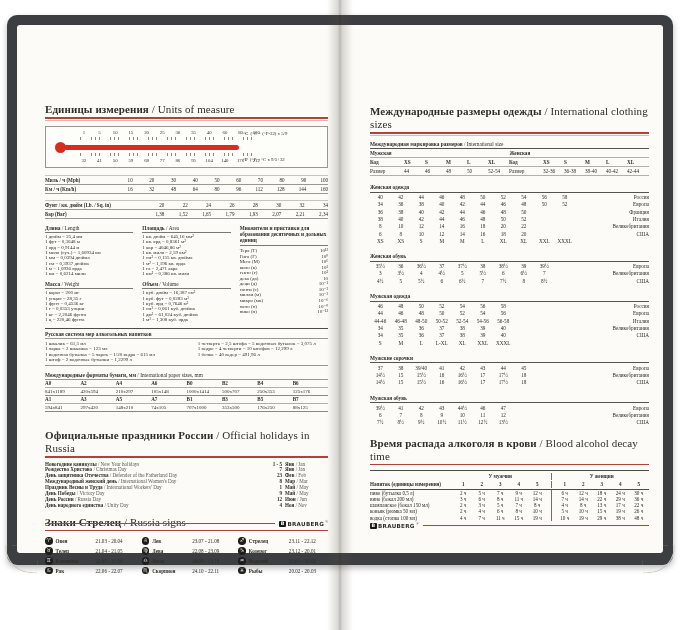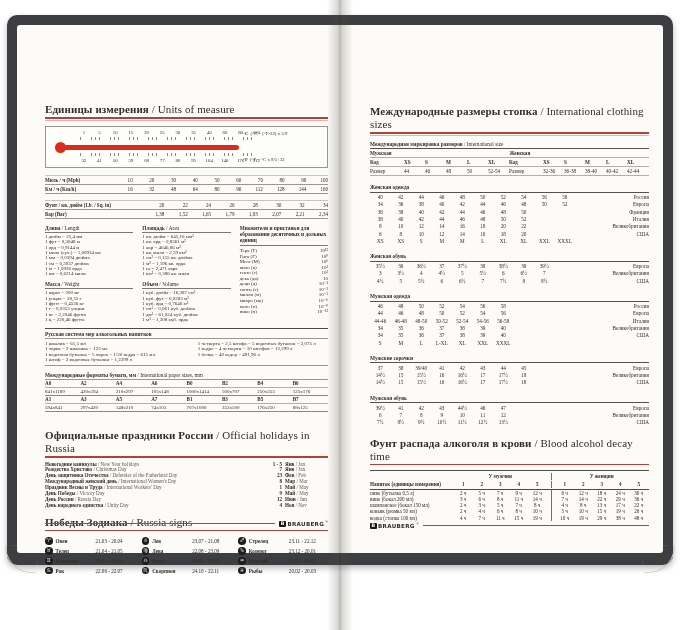--- a/index.html
+++ b/index.html
@@ -440,21 +440,21 @@
             <div class="hol-row">
               <span class="nm"><span class="ru">День народного единства</span><span class="en"> / Unity Day</span></span>
               <span class="day">4</span>
               <span class="mon"><span class="mru">Ноя</span><span class="men2"> / Nov</span></span>
             </div>
           </div>
       </div>
 
       <div class="zodiac">
         <div class="sec-title">
-          <span class="ru">Победы Зодиака</span>
+          <span class="ru">Знаки Стрелец</span>
           <span class="en">/ Russia signs</span>
         </div>
         <div class="red-rule"></div>
         <div class="zod-grid" id="zod">
             <div class="zod-col">
               <div class="zod-item">
                 <span class="zod-ic">♈</span>
                 <span class="zod-nm">Овен</span>
                 <span class="zod-dt">21.03 - 20.04</span>
               </div>
@@ -527,21 +527,21 @@
           <span class="brand-box">B</span>
           <span class="brand-tx">BRAUBERG</span>
           <span class="brand-r">®</span>
         </div>
       </div>
     </div>
 
     <div class="page right">
       <div>
         <div class="sec-title">
-          <span class="ru">Международные размеры стопка</span>
+          <span class="ru">Международные размеры одежды</span>
           <span class="en">/ International clothing sizes</span>
         </div>
         <div class="red-rule"></div>
         <div class="red-rule2"></div>
 
         <div class="mark">
           <div class="mark-title">
             <span class="ru">Международная маркировка размеров</span>
             <span>/ International size</span>
           </div>
@@ -837,21 +837,21 @@
                 <span class="c">12½</span>
                 <span class="c">13½</span>
                 <span class="ctry">США</span>
               </div>
             </div>
           </div>
       </div>
 
       <div class="bac">
         <div class="sec-title">
-          <span class="ru">Фунт распада алкоголя в крови</span>
+          <span class="ru">Время распада алкоголя в крови</span>
           <span class="en">/ Blood alcohol decay time</span>
         </div>
         <div class="red-rule"></div>
         <div class="bac-table" id="bac">
             <div class="bac-row bac-ghead">
               <span class="bac-lab"></span>
               <span class="bac-grp b">У мужчин</span>
               <span class="bac-div"></span>
               <span class="bac-grp b">У женщин</span>
             </div>

